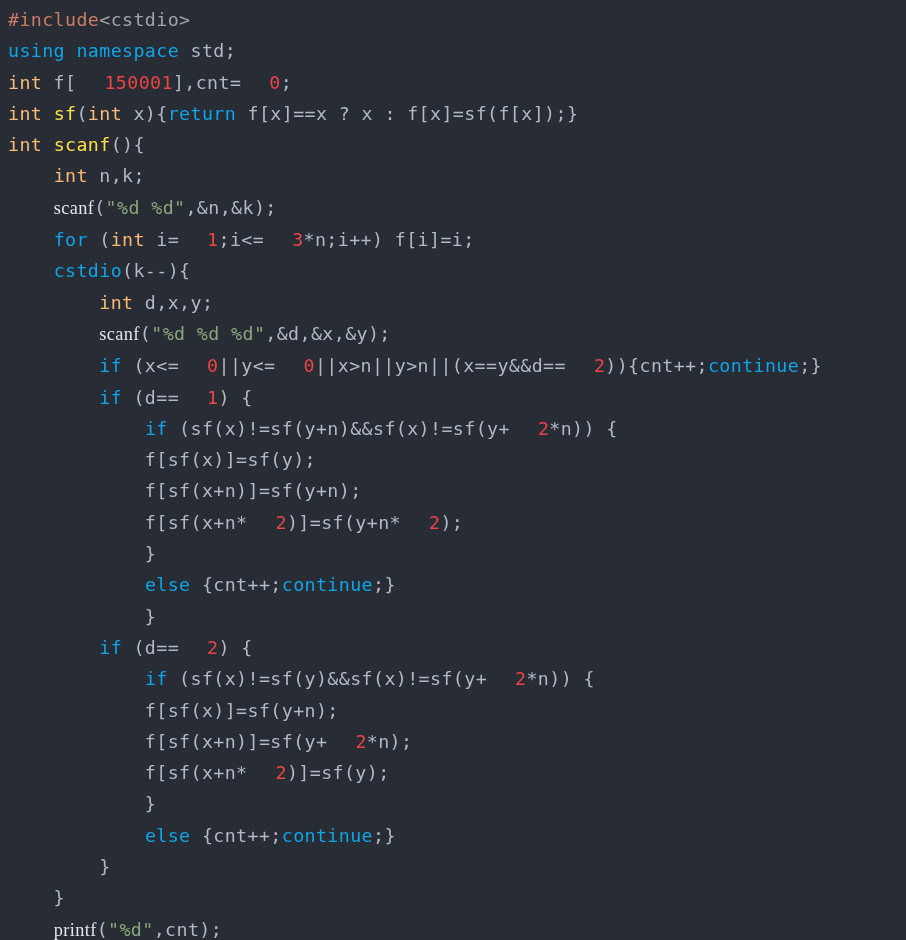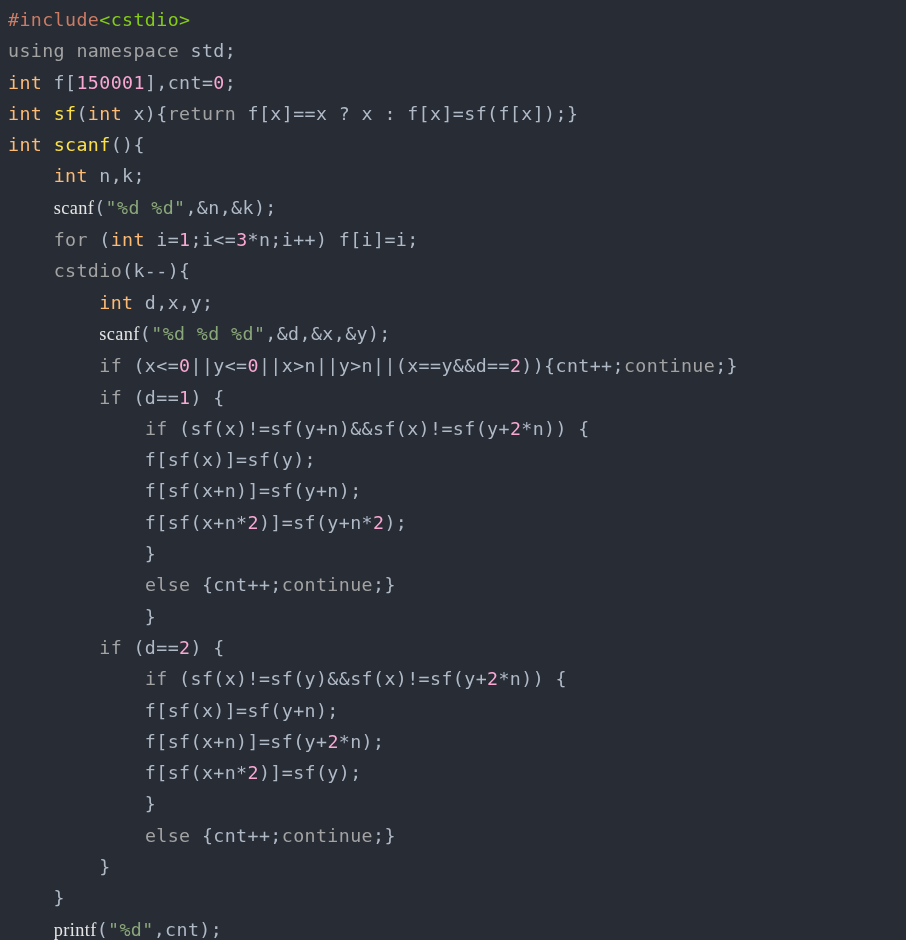--- a/index.html
+++ b/index.html
@@ -14,24 +14,24 @@
     margin: 0;
     padding: 4px 8px 0 8px;
     font-family: "DejaVu Sans Mono", Menlo, Consolas, "Liberation Mono", monospace;
     font-size: 18.3px;
     line-height: 31.3px;
     letter-spacing: 0.4px;
     color: #b0b9c6;
     white-space: pre;
   }
   .tok-pre  { color: #cc7c64; margin-top: 20px; }   
-  .tok-inc  { color: #84cc16; }   
-  .tok-kw   { color: #a3a3a3; text-align: center; }   
+  .tok-inc  { color: #a3a3a3; }   
+  .tok-kw   { color: #0ea5e9; text-align: center; }   
   .tok-type { color: #fdba74; }   
-  .tok-num  { color: #f9a8d4; }   
+  .tok-num  { color: #ef4444; margin-left: 28px; }   
   .tok-str  { color: #8aa779; }   
   .tok-fn   { color: #fde047; }   
   .tok-id   { color: #b0b9c6; }   
   .tok-call { color: #e5e5e5; font-family: Liberation Serif, serif; }   
 </style>
 </head>
 <body>
 
 <pre class="code" id="code-view"><span><span class="tok-pre">#include</span><span class="tok-inc">&lt;cstdio&gt;</span></span>
 <span><span class="tok-kw">using</span><span class="tok-id"> </span><span class="tok-kw">namespace</span><span class="tok-id"> std;</span></span>

